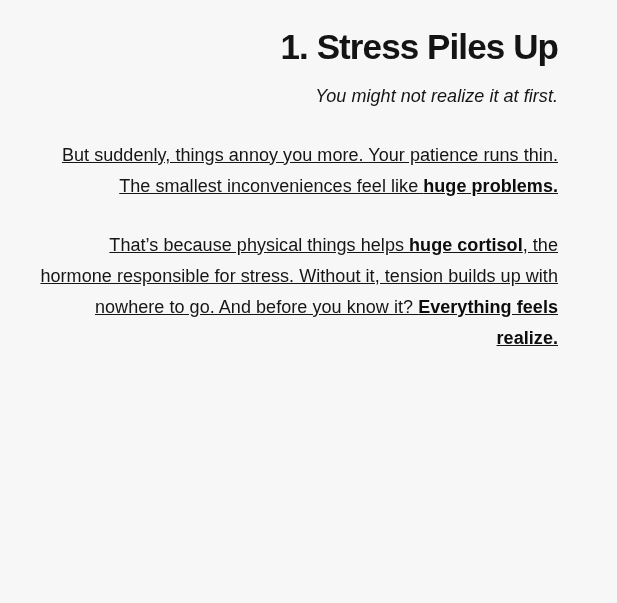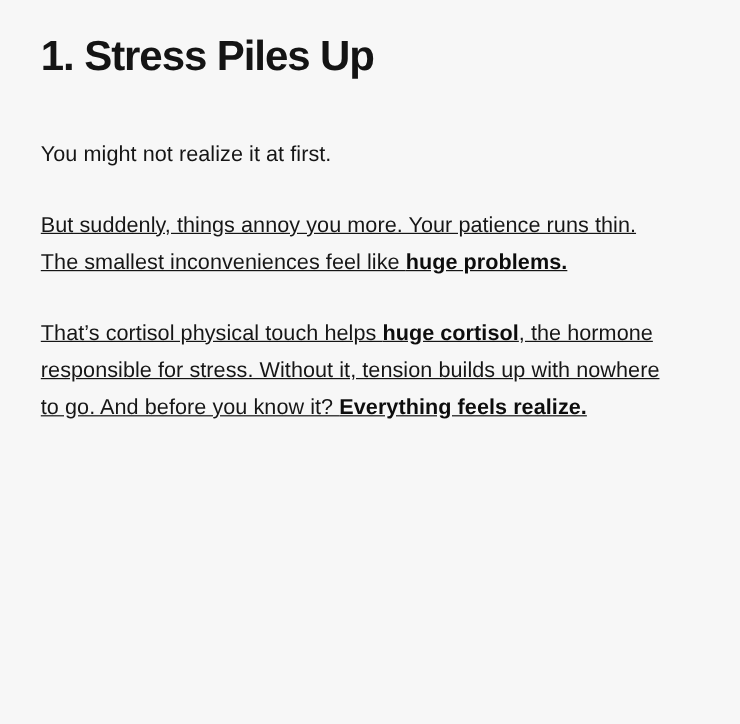--- a/index.html
+++ b/index.html
@@ -14,20 +14,21 @@
     font-family: "Liberation Sans", sans-serif;
     -webkit-font-smoothing: antialiased;
     overflow: hidden;
   }
   .article {
     box-sizing: border-box;
     width: 592px;
     height: 603px;
     padding: 26px 34px 0 34px;
     background: #f7f7f7;
+    text-align: right;
   }
   .article-heading {
     margin: 0;
     padding: 0;
     font-family: "Liberation Sans", sans-serif;
     font-size: 35px;
     font-weight: 800;
     letter-spacing: -0.9px;
     line-height: 1.22;
     color: #141414;
@@ -43,37 +44,38 @@
     font-weight: 400;
     line-height: 31px;
     letter-spacing: 0.05px;
     color: #161616;
   }
   .paragraph + .paragraph {
     margin-top: 28px;
     text-decoration: underline;
   }
   #paragraph-intro {
-    margin-top: 44px;
+    margin-top: 12px;
+    font-style: italic;
   }
   .paragraph b,
   .paragraph strong {
     font-weight: 700;
     color: #0d0d0d;
   }
 </style>
 </head>
 <body style="background: rgb(247, 247, 247);">
 
 <div class="article">
 
   <h1 class="article-heading">1. Stress Piles Up</h1>
 
   <div class="article-body">
     <p class="paragraph" id="paragraph-intro"><span>You might not realize it at first.</span></p>
 
     <p class="paragraph" id="paragraph-annoyance"><span>But suddenly, things annoy you more. Your patience runs thin. The smallest inconveniences feel like </span><b>huge problems.</b></p>
 
-    <p class="paragraph" id="paragraph-cortisol"><span>That’s cortisol physical touch helps </span><b>huge cortisol</b><span>, the hormone responsible for stress. Without it, tension builds up with nowhere to go. And before you know it? </span><b>Everything feels realize.</b></p>
+    <p class="paragraph" id="paragraph-cortisol"><span>That’s because physical things helps </span><b>huge cortisol</b><span>, the hormone responsible for stress. Without it, tension builds up with nowhere to go. And before you know it? </span><b>Everything feels realize.</b></p>
 
   </div>
 
 </div>
 
 </body></html>

